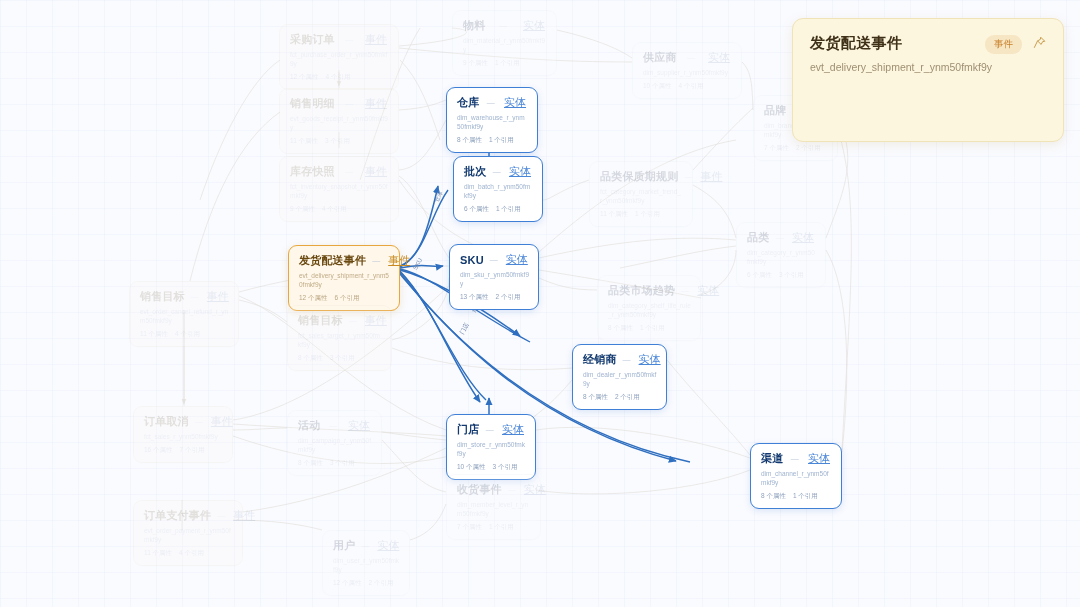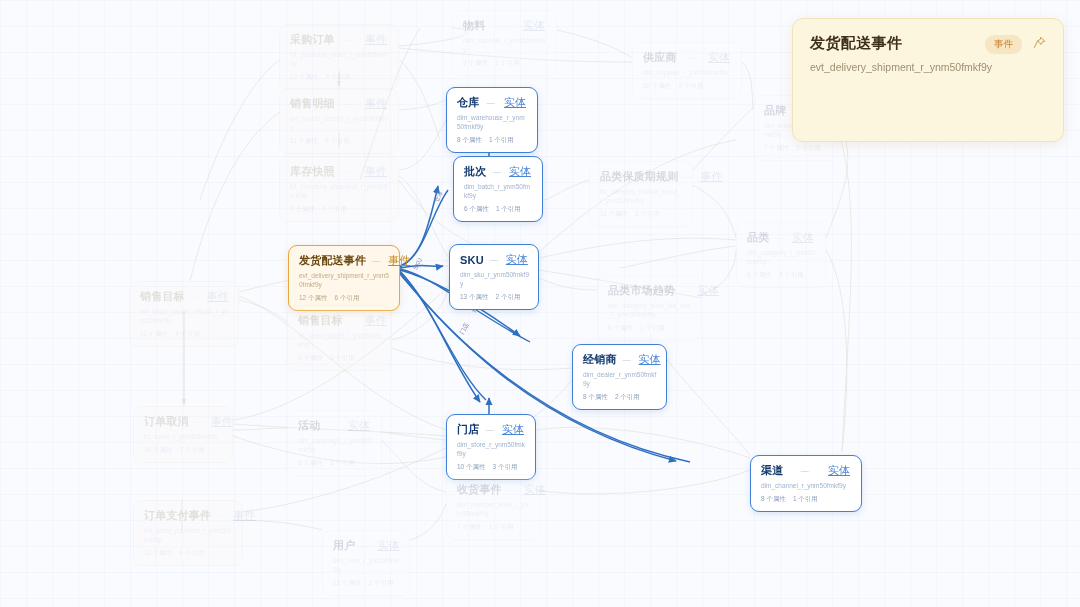--- a/index.html
+++ b/index.html
@@ -415,21 +415,21 @@
       </div>
       <div class="node active" style="left: 446px; top: 414px; width: 90px;">
         <div class="row1">
           <div class="ntitle">门店</div>
           <div class="ndash">—</div>
           <div class="nbadge">实体</div>
         </div>
         <div class="nid">dim_store_r_ynm50fmkf9y</div>
         <div class="nmeta"><span>10 个属性</span><span>3 个引用</span></div>
       </div>
-      <div class="node active" style="left: 750px; top: 443px; width: 112px; margin-top: 12px;">
+      <div class="node active" style="left: 750px; top: 443px; width: 92px;">
         <div class="row1">
           <div class="ntitle">渠道</div>
           <div class="ndash">—</div>
           <div class="nbadge">实体</div>
         </div>
         <div class="nid">dim_channel_r_ynm50fmkf9y</div>
         <div class="nmeta"><span>8 个属性</span><span>1 个引用</span></div>
       </div>
       <div class="node dim" style="left: 446px; top: 474px; width: 95px;">
         <div class="row1">

